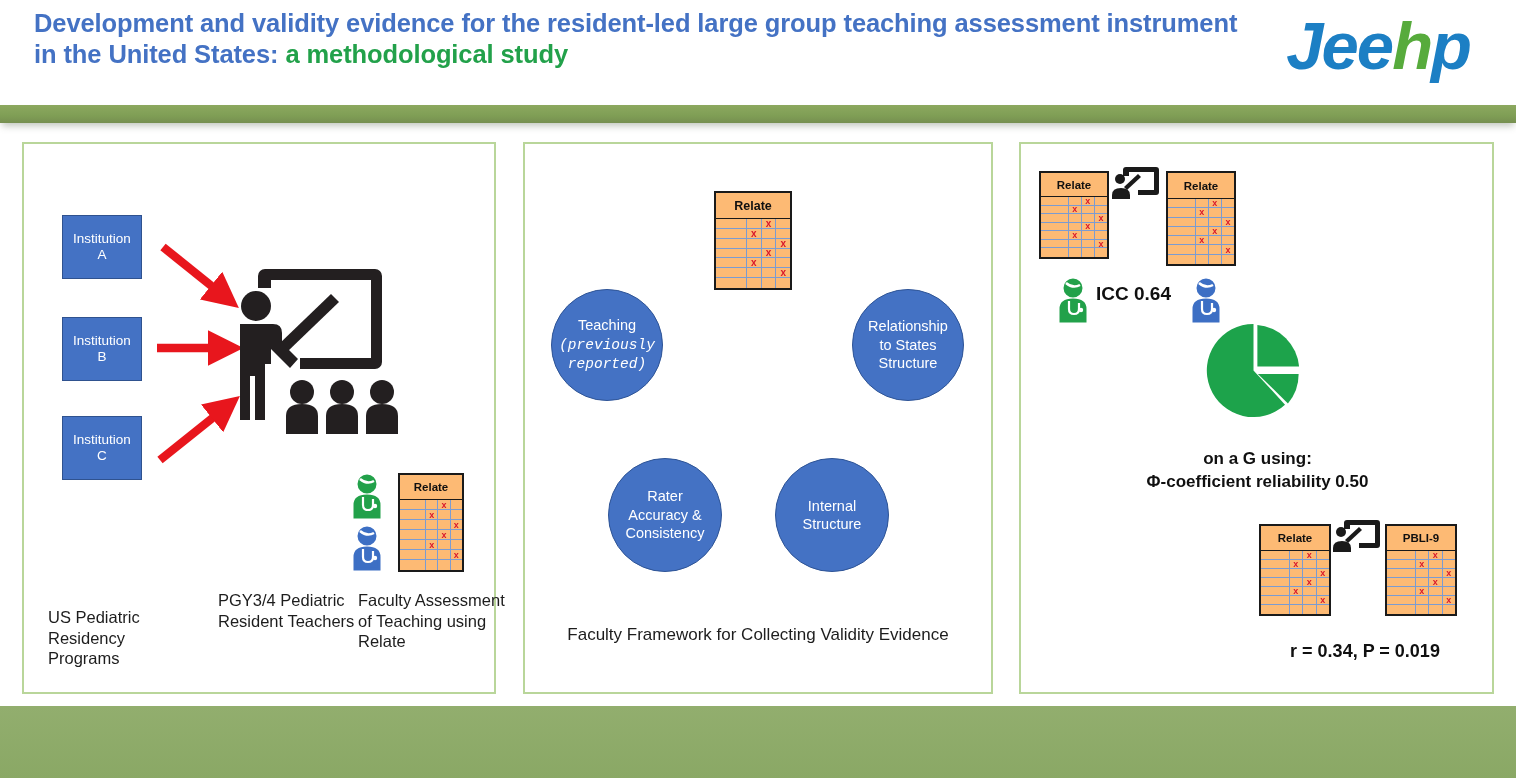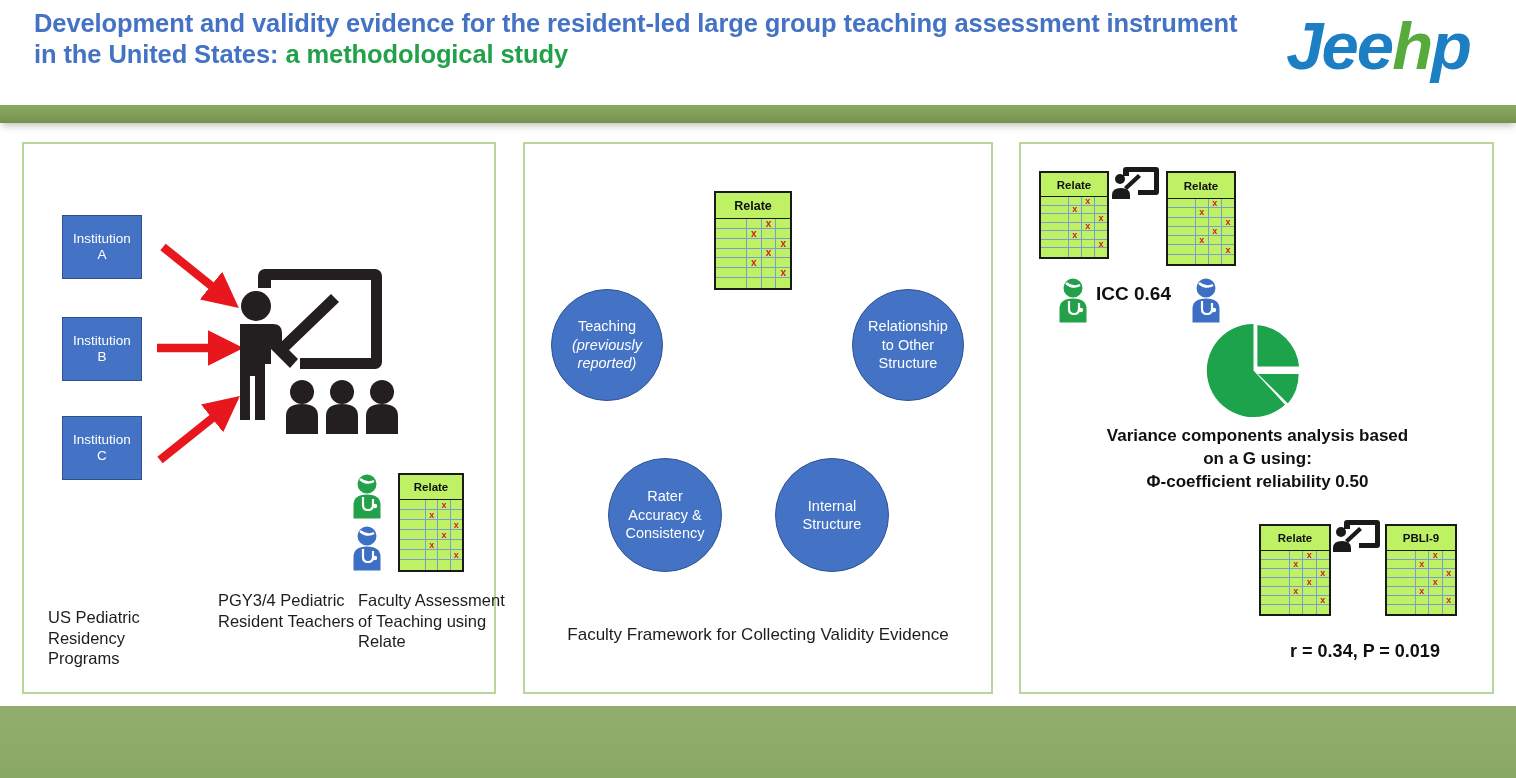--- a/index.html
+++ b/index.html
@@ -62,21 +62,21 @@
   #inst-c{left:62px;top:416px;}
 
   
   .svg-layer{position:absolute;left:0;top:0;pointer-events:none;}
 
   
   #teacher-icon{position:absolute;left:228px;top:262px;}
 
   
   .relate-form{
-    position:absolute;background:#bef264;
+    position:absolute;background:#fdba74;
     border:2px solid #1a1a1a;box-sizing:border-box;
   }
   .relate-title{
     text-align:center;font-weight:bold;color:#101010;
     border-bottom:1.5px solid #1a1a1a;box-sizing:border-box;
     display:flex;align-items:center;justify-content:center;
   }
   .relate-grid{position:relative;width:100%;}
   .rgrow{
     display:flex;box-sizing:border-box;
@@ -107,21 +107,21 @@
     position:absolute;border-radius:50%;
     background:#4472C4;border:1.5px solid #2E5496;
     color:#ffffff;font-size:14.5px;line-height:18.5px;
     display:flex;align-items:center;justify-content:center;
     text-align:center;box-sizing:border-box;
   }
   #circ-content {left:551px;top:289px;width:112px;height:112px;}
   #circ-relother{left:852px;top:289px;width:112px;height:112px;}
   #circ-rater   {left:608px;top:458px;width:114px;height:114px;}
   #circ-internal{left:775px;top:458px;width:114px;height:114px;}
-  .ital{font-style:italic;}
+  .ital{font-style:italic;font-family:Liberation Mono, monospace;}
 
   #messick-cap{
     position:absolute;left:523px;top:625px;width:470px;
     text-align:center;font-size:17px;color:#1d1d1d;
   }
 
   
   #icc-label{
     position:absolute;left:1096px;top:283px;
     font-size:19px;font-weight:bold;color:#101010;
@@ -352,21 +352,21 @@
 <div class="circ" id="circ-content">
   <div>
     <span>Teaching</span><br>
     <span class="ital">(previously</span><br>
     <span class="ital">reported)</span>
   </div>
 </div>
 <div class="circ" id="circ-relother">
   <div>
     <span>Relationship</span><br>
-    <span>to Other</span><br>
+    <span>to States</span><br>
     <span>Structure</span>
   </div>
 </div>
 <div class="circ" id="circ-rater">
   <div>
     <span>Rater</span><br>
     <span>Accuracy &amp;</span><br>
     <span>Consistency</span>
   </div>
 </div>
@@ -510,21 +510,21 @@
 
     <path d="M50 50 L50 2 A48 48 0 1 0 82.5 85.2 Z" fill="#1DA34B"></path>
 
     <path d="M54 46 L54 3.2 A46.8 46.8 0 0 1 97 46 Z" fill="#1DA34B"></path>
 
     <path d="M54.5 53.5 L96.5 53.5 A46 46 0 0 1 85.5 84 Z" fill="#1DA34B"></path>
   </g>
 </svg>
 
 <div id="variance-cap">
-  <span>Variance components analysis based</span><br>
+  <br>
   <span>on a G using:</span><br>
   <span>Φ-coefficient reliability 0.50</span>
 </div>
 
 <div class="relate-form" id="rp-relate-3" style="left:1259px;top:524px;width:72px;height:92px;">
   <div class="relate-title" style="height:25px;font-size:11.5px;">Relate</div>
   <div class="relate-grid" id="grid-rp3" style="height:63px;">
       <div class="rgrow" style="height: 9px;">
         <div class="rgcell w" style="font-size: 9px;"></div>
         <div class="rgcell" style="font-size: 9px;"></div>

